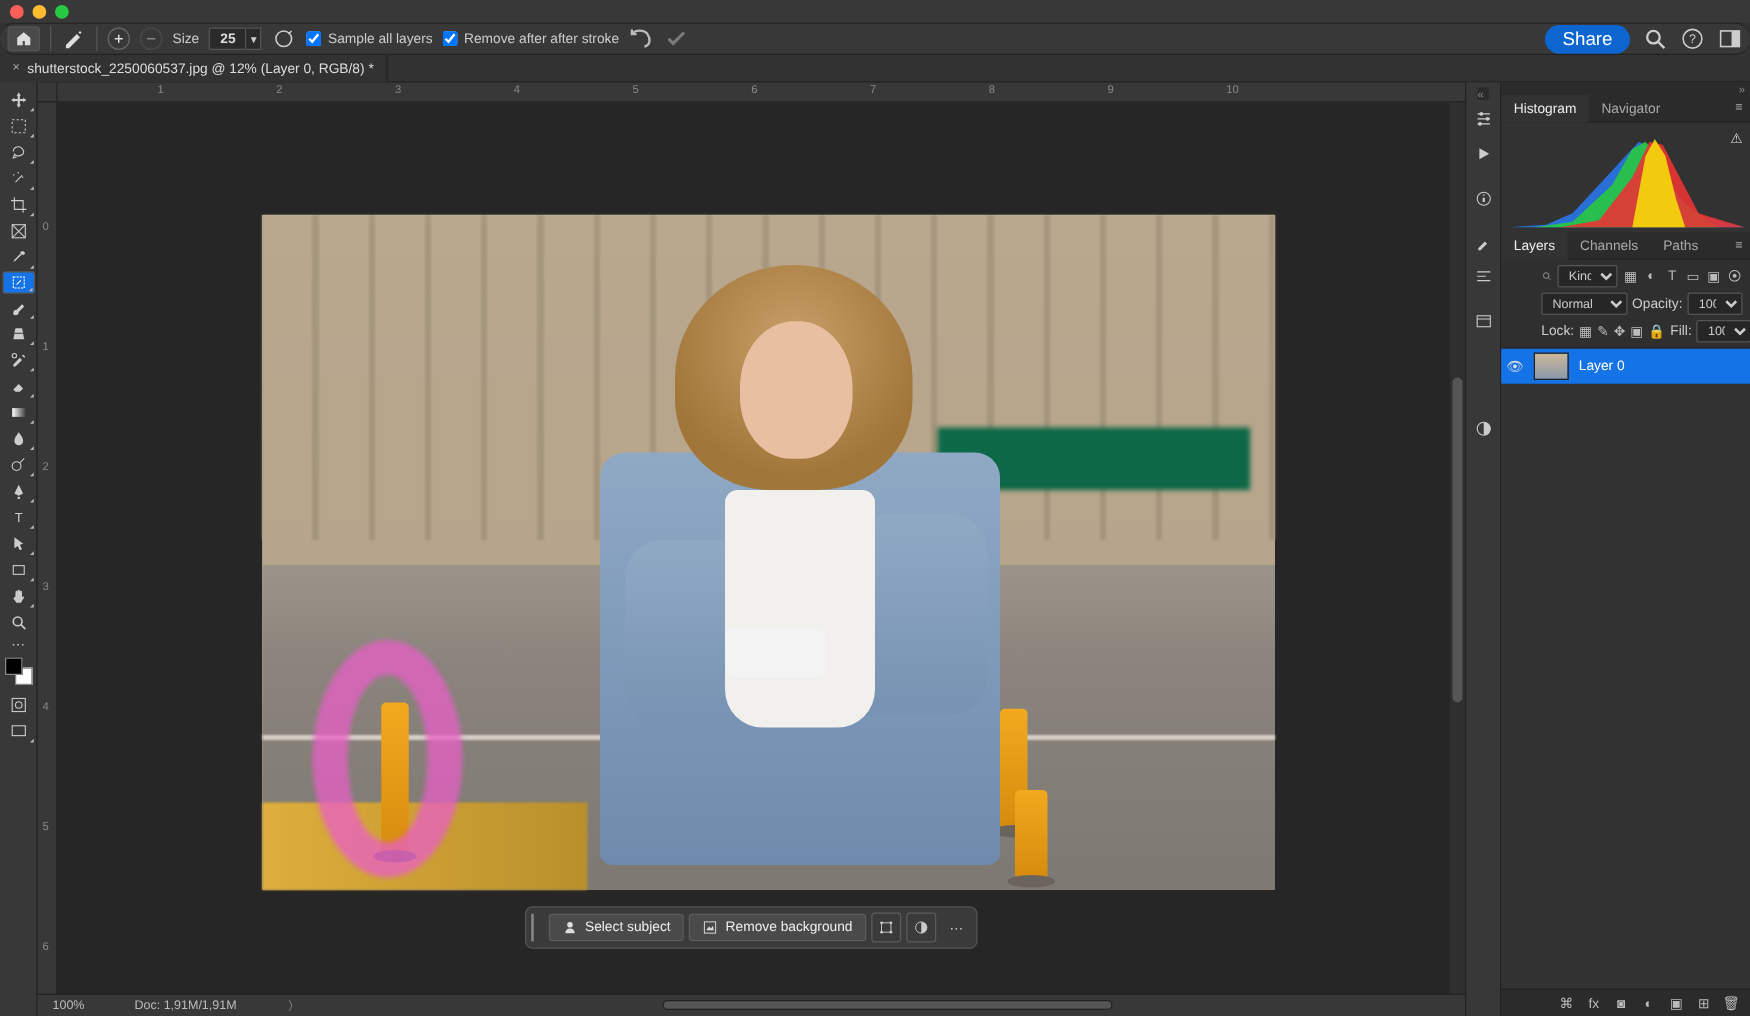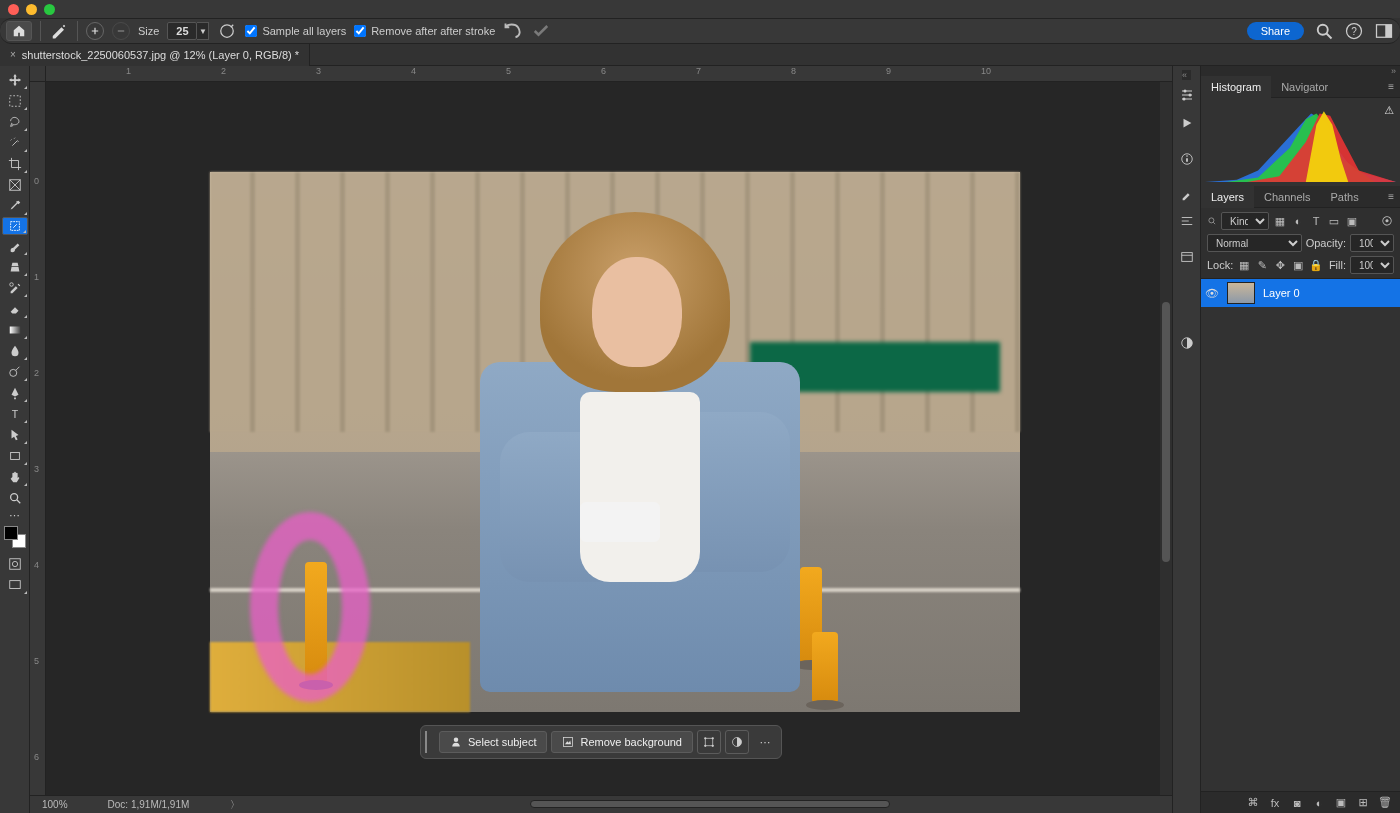--- a/index.html
+++ b/index.html
@@ -15,21 +15,21 @@
   
   .optbar { height:26px; background:#383838; display:flex; align-items:center; padding:0 6px; gap:8px; border-top:1px solid #222; border-bottom:1px solid #222;border-radius:12px; }
   .optbar .right { margin-left:auto; display:flex; align-items:center; gap:10px; }
   .home-btn { width:26px; height:20px; background:#4a4a4a; border:1px solid #555; border-radius:3px; display:flex; align-items:center; justify-content:center; }
   .icon-btn { width:20px; height:20px; display:flex; align-items:center; justify-content:center; border-radius:3px; color:#ccc; }
   .sep { width:1px; height:20px; background:#555; }
   .size-input { width:30px; height:18px; background:#2a2a2a; border:1px solid #555; color:#ddd; font-size:11px; text-align:center; border-radius:2px;font-weight:bold; }
   .dd-arrow { width:12px; height:18px; background:#2a2a2a; border:1px solid #555; border-left:0; display:flex; align-items:center; justify-content:center; font-size:8px; }
   .chk { display:flex; gap:5px; }
   .chk input { width:12px; height:12px; }
-  .share-btn { background:#0d66d0; color:#fff; border:none; padding:3px 14px; border-radius:12px; font-size:11px; }
+  .share-btn { background:#0d66d0; color:#fff; border:none; padding:3px 14px; border-radius:12px; font-size:15px; }
   
   .tabrow { height:22px; background:#323232; display:flex; align-items:center; border-bottom:1px solid #222; }
   .doctab { height:22px; background:#323232; display:flex; align-items:center; padding:0 10px; gap:6px; font-size:11px; color:#ddd; border-right:1px solid #222; }
   .doctab .x { font-size:10px; color:#aaa; }
   
   .workspace { display:flex; height:calc(100% - 18px - 26px - 22px); }
   .toolstrip { width:30px; background:#383838; border-right:1px solid #222; display:flex; flex-direction:column; align-items:center; padding-top:4px; }
   .tool { width:26px; height:20px; display:flex; align-items:center; justify-content:center; margin-bottom:1px; border-radius:2px; position:relative; }
   .tool.sel { background:#1473e6; }
   .tool .dot { position:absolute; right:1px; bottom:1px; width:0; height:0; border-right:3px solid #bbb; border-top:3px solid transparent; }
@@ -79,21 +79,21 @@
   
   .panels { width:200px; background:#323232; border-left:1px solid #222; display:flex; flex-direction:column; }
   .panel-tabs { height:22px; background:#2b2b2b; display:flex; align-items:center; border-bottom:1px solid #222; }
   .ptab { padding:0 10px; height:22px; display:flex; align-items:center; color:#aaa; font-size:11px; }
   .ptab.active { background:#323232; color:#eee; }
   .ptabs-opts { margin-left:auto; padding-right:6px; color:#aaa; font-size:10px; }
   .histogram { height:88px; padding:4px; position:relative; }
   .histogram svg { width:100%; height:100%; }
   .hist-warn { position:absolute; right:6px; top:6px; font-size:11px; color:#ddd; }
   .layer-opts { background:#2f2f2f; border-bottom:1px solid #222; padding:4px 6px; display:flex; flex-direction:column; gap:4px; }
-  .row { display:flex; align-items:center; gap:4px; }
+  .row { display:flex; align-items:center; gap:4px;margin-left:26px; }
   .sel { background:#262626; border:1px solid #555; color:#ccc; font-size:10px; height:18px; padding:0 4px; border-radius:2px; }
   .tiny-icon { width:14px; height:14px; display:flex; align-items:center; justify-content:center; color:#bbb; }
   .layer-list { flex:1; background:#323232; }
   .layer-item { display:flex; align-items:center; height:28px; background:#1473e6; color:#fff; padding-left:4px; gap:8px; }
   .eye { width:14px; color:#ddd; }
   .thumb { width:28px; height:22px; background:#888; border:1px solid #222; background:linear-gradient(#cab79a,#8c99a8); }
   .layers-footer { height:22px; background:#2b2b2b; border-top:1px solid #222; display:flex; align-items:center; justify-content:flex-end; gap:8px; padding:0 8px; }
   .layers-footer span { width:14px; height:14px; display:flex; align-items:center; justify-content:center; color:#bbb; }
   
   .collapse { height:10px; background:#2b2b2b; text-align:right; color:#888; font-size:9px; padding-right:4px; }

